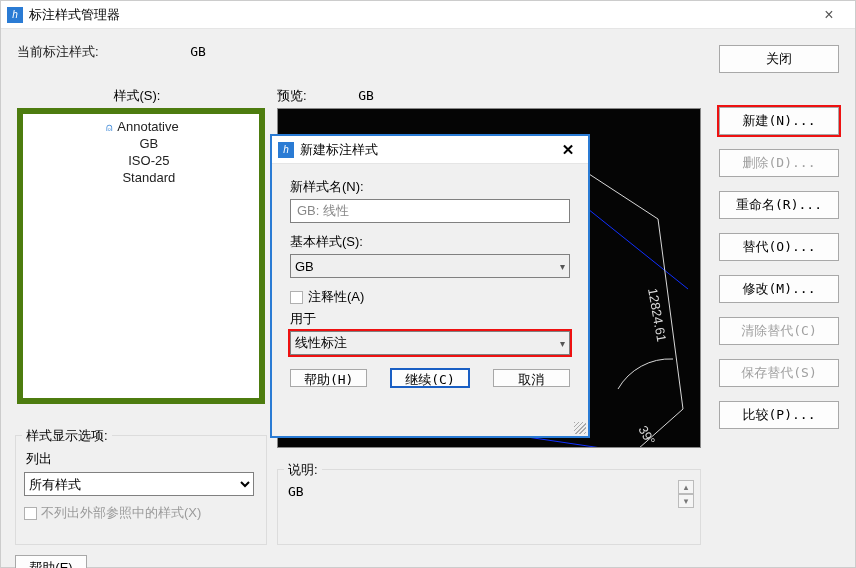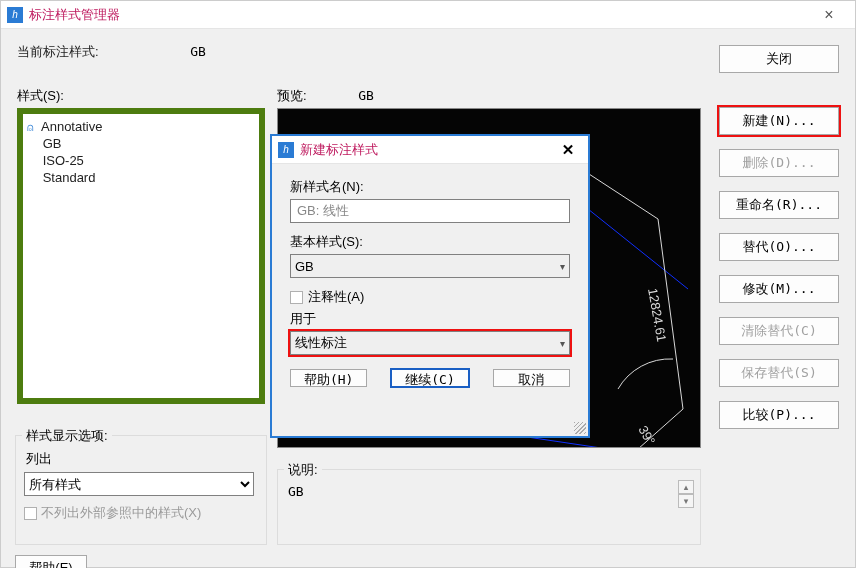--- a/index.html
+++ b/index.html
@@ -13,30 +13,30 @@
 }
 .titlebar {
   height: 28px; background: #fff;
   display: flex; align-items: center; padding: 0 6px;
   border-bottom: 1px solid #e5e5e5;
 }
 .tb-icon {
   width: 16px; height: 16px; background: #2a7bd4; margin-right: 6px;
   display: flex; align-items: center; justify-content: center; color: #fff; font-size: 10px; font-style: italic;
 }
-.tb-title { flex: 1; color: #be185d; }
+.tb-title { flex: 1; color: #000000; }
 .tb-close { width: 40px; text-align: center; color: #555; font-size: 16px; }
 
 .body { position: relative; padding: 14px 16px; }
 
 .row-cur { margin-bottom: 12px; }
 .lbl { color: #222; }
 .cur-val { display: inline-block; margin-left: 88px; font-family: "Consolas", monospace; }
 
-.left-col { position: absolute; left: 16px; top: 58px; width: 240px; }
+.left-col { position: absolute; left: 16px; top: 58px; width: 240px; text-align: center; }
 .styles-label { margin-bottom: 3px; }
 .styles-list {
   width: 248px; height: 296px; background: #fff; border: 6px solid #4d7c0f;
   padding: 4px 2px;
 }
 .styles-list .row { padding: 1px 2px; font-family: "Consolas", monospace; color: #222; white-space: pre; }
 .styles-list .row .ico { color: #3a86d6; font-size: 11px; margin-right: 2px; display:inline-block; width:12px;}
 
 .disp-group {
   position: absolute; left: 14px; top: 406px; width: 252px; height: 110px;

